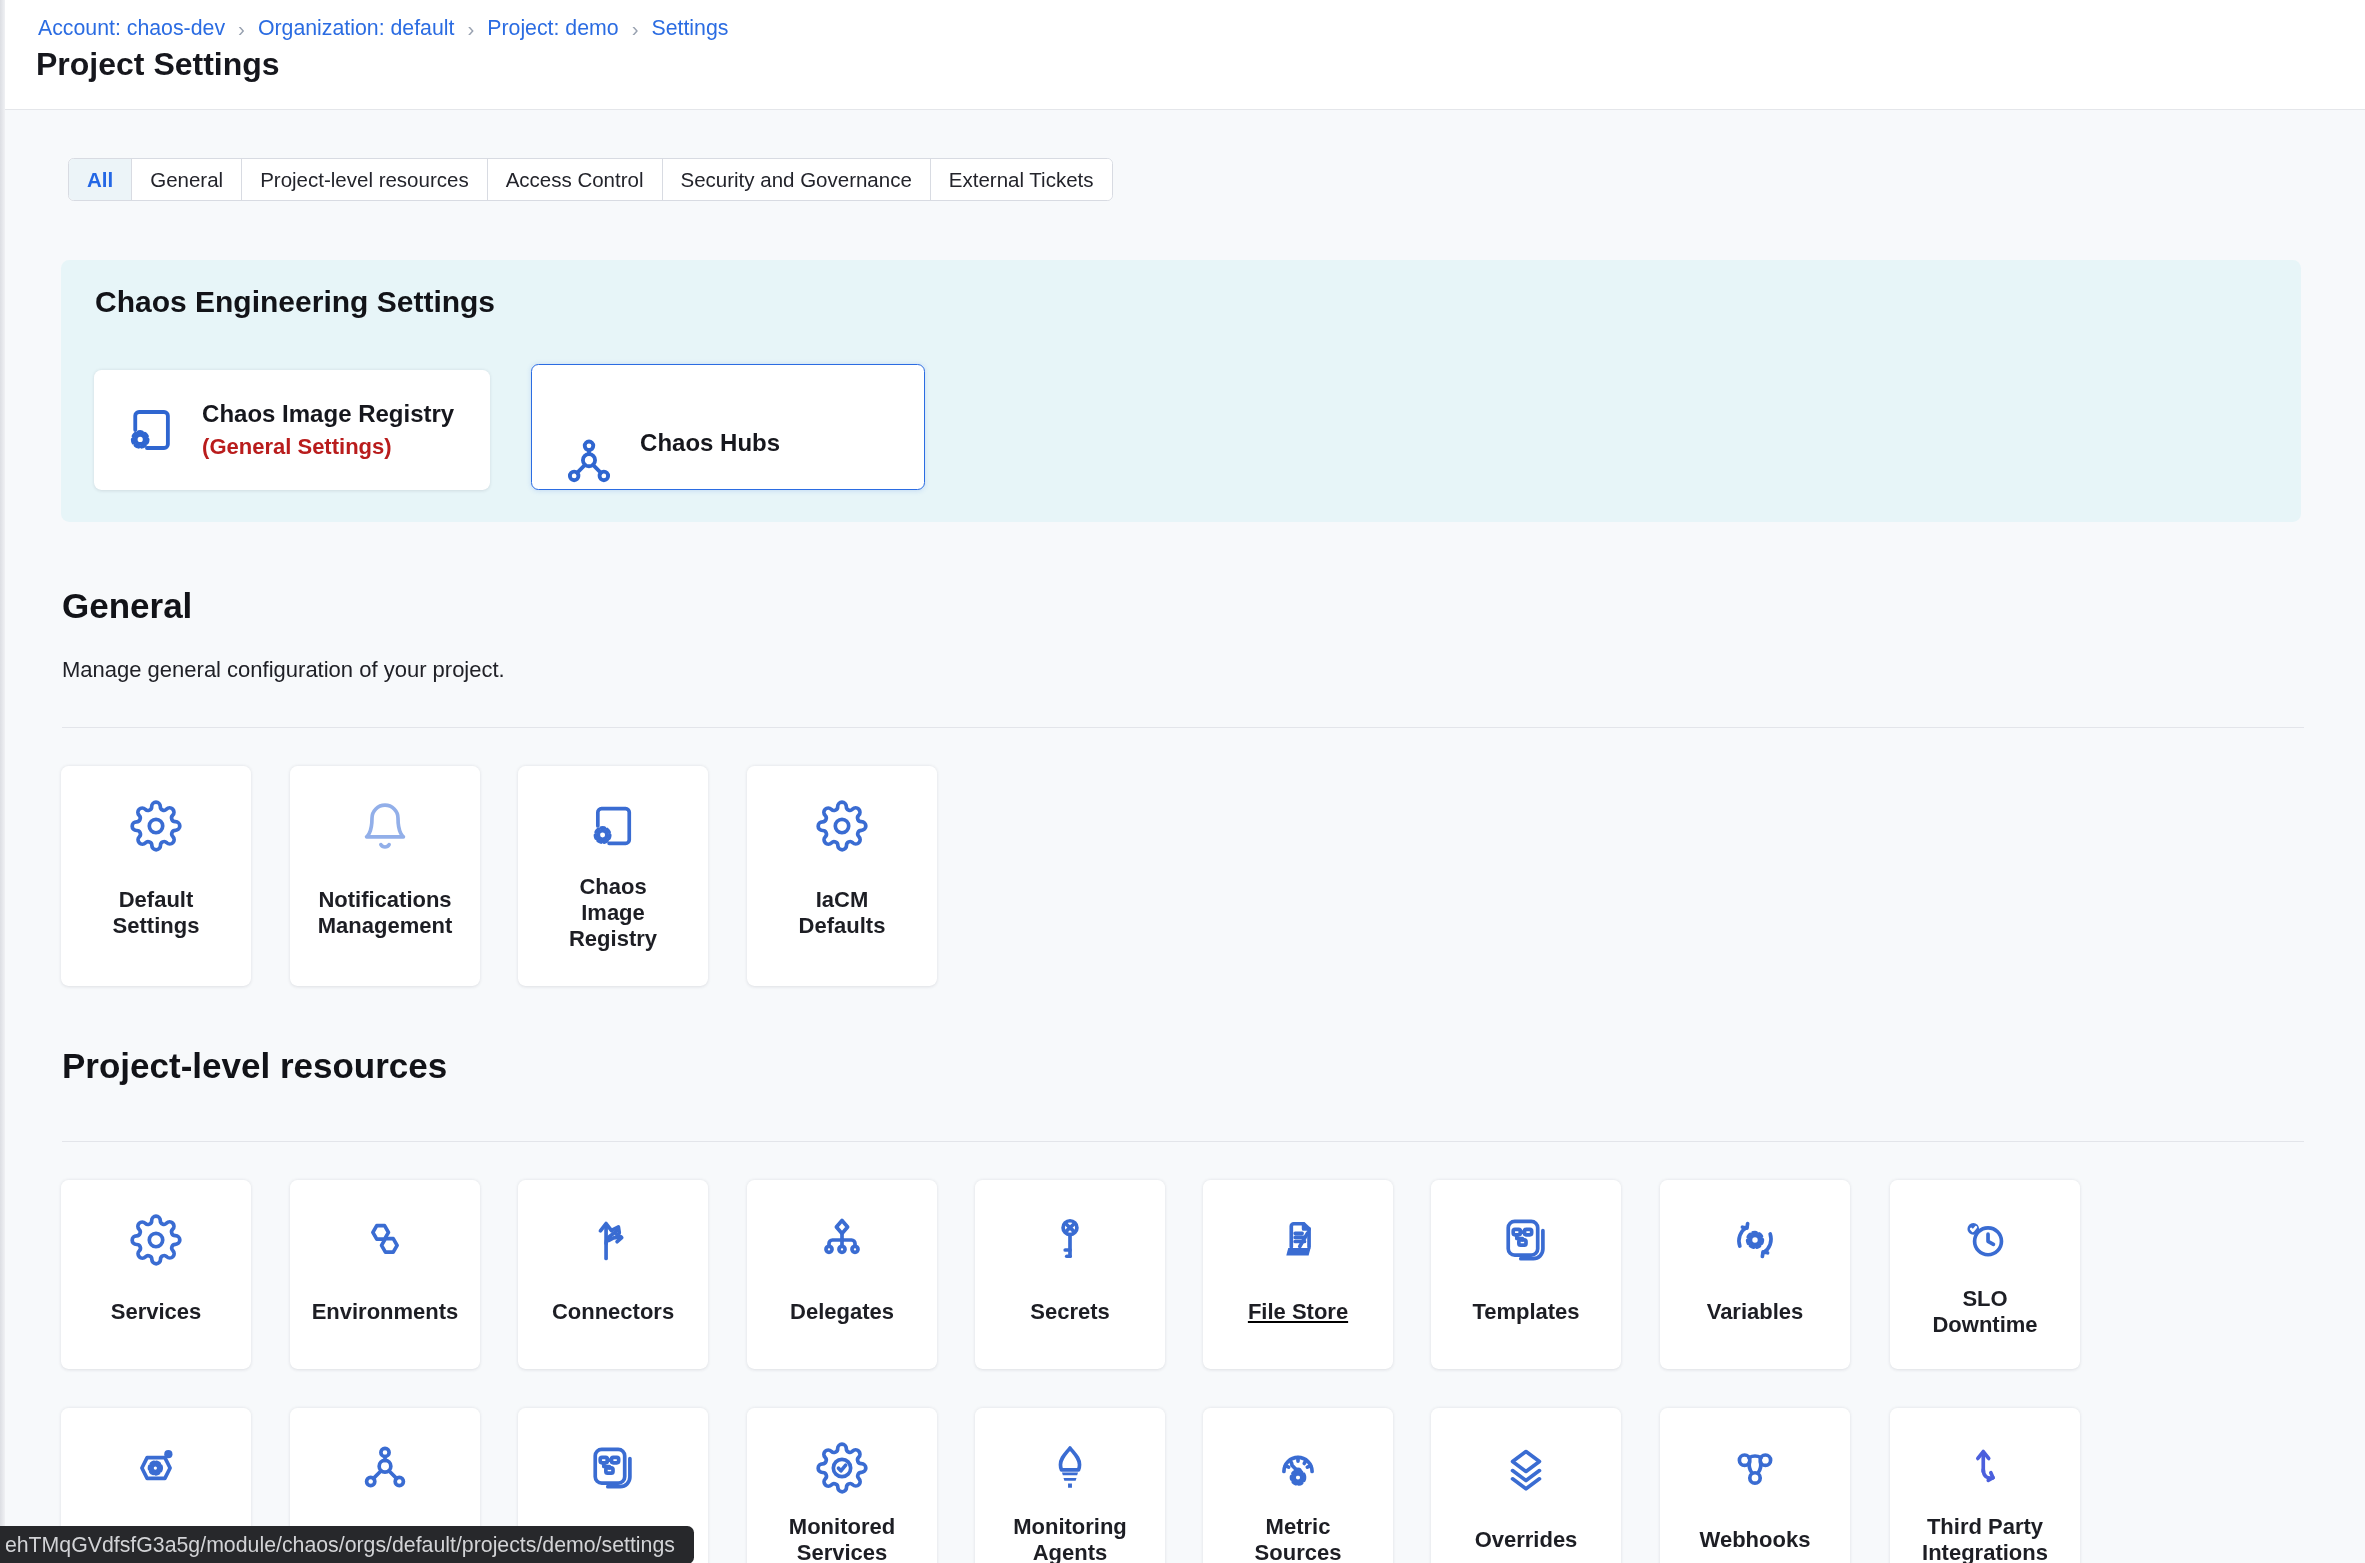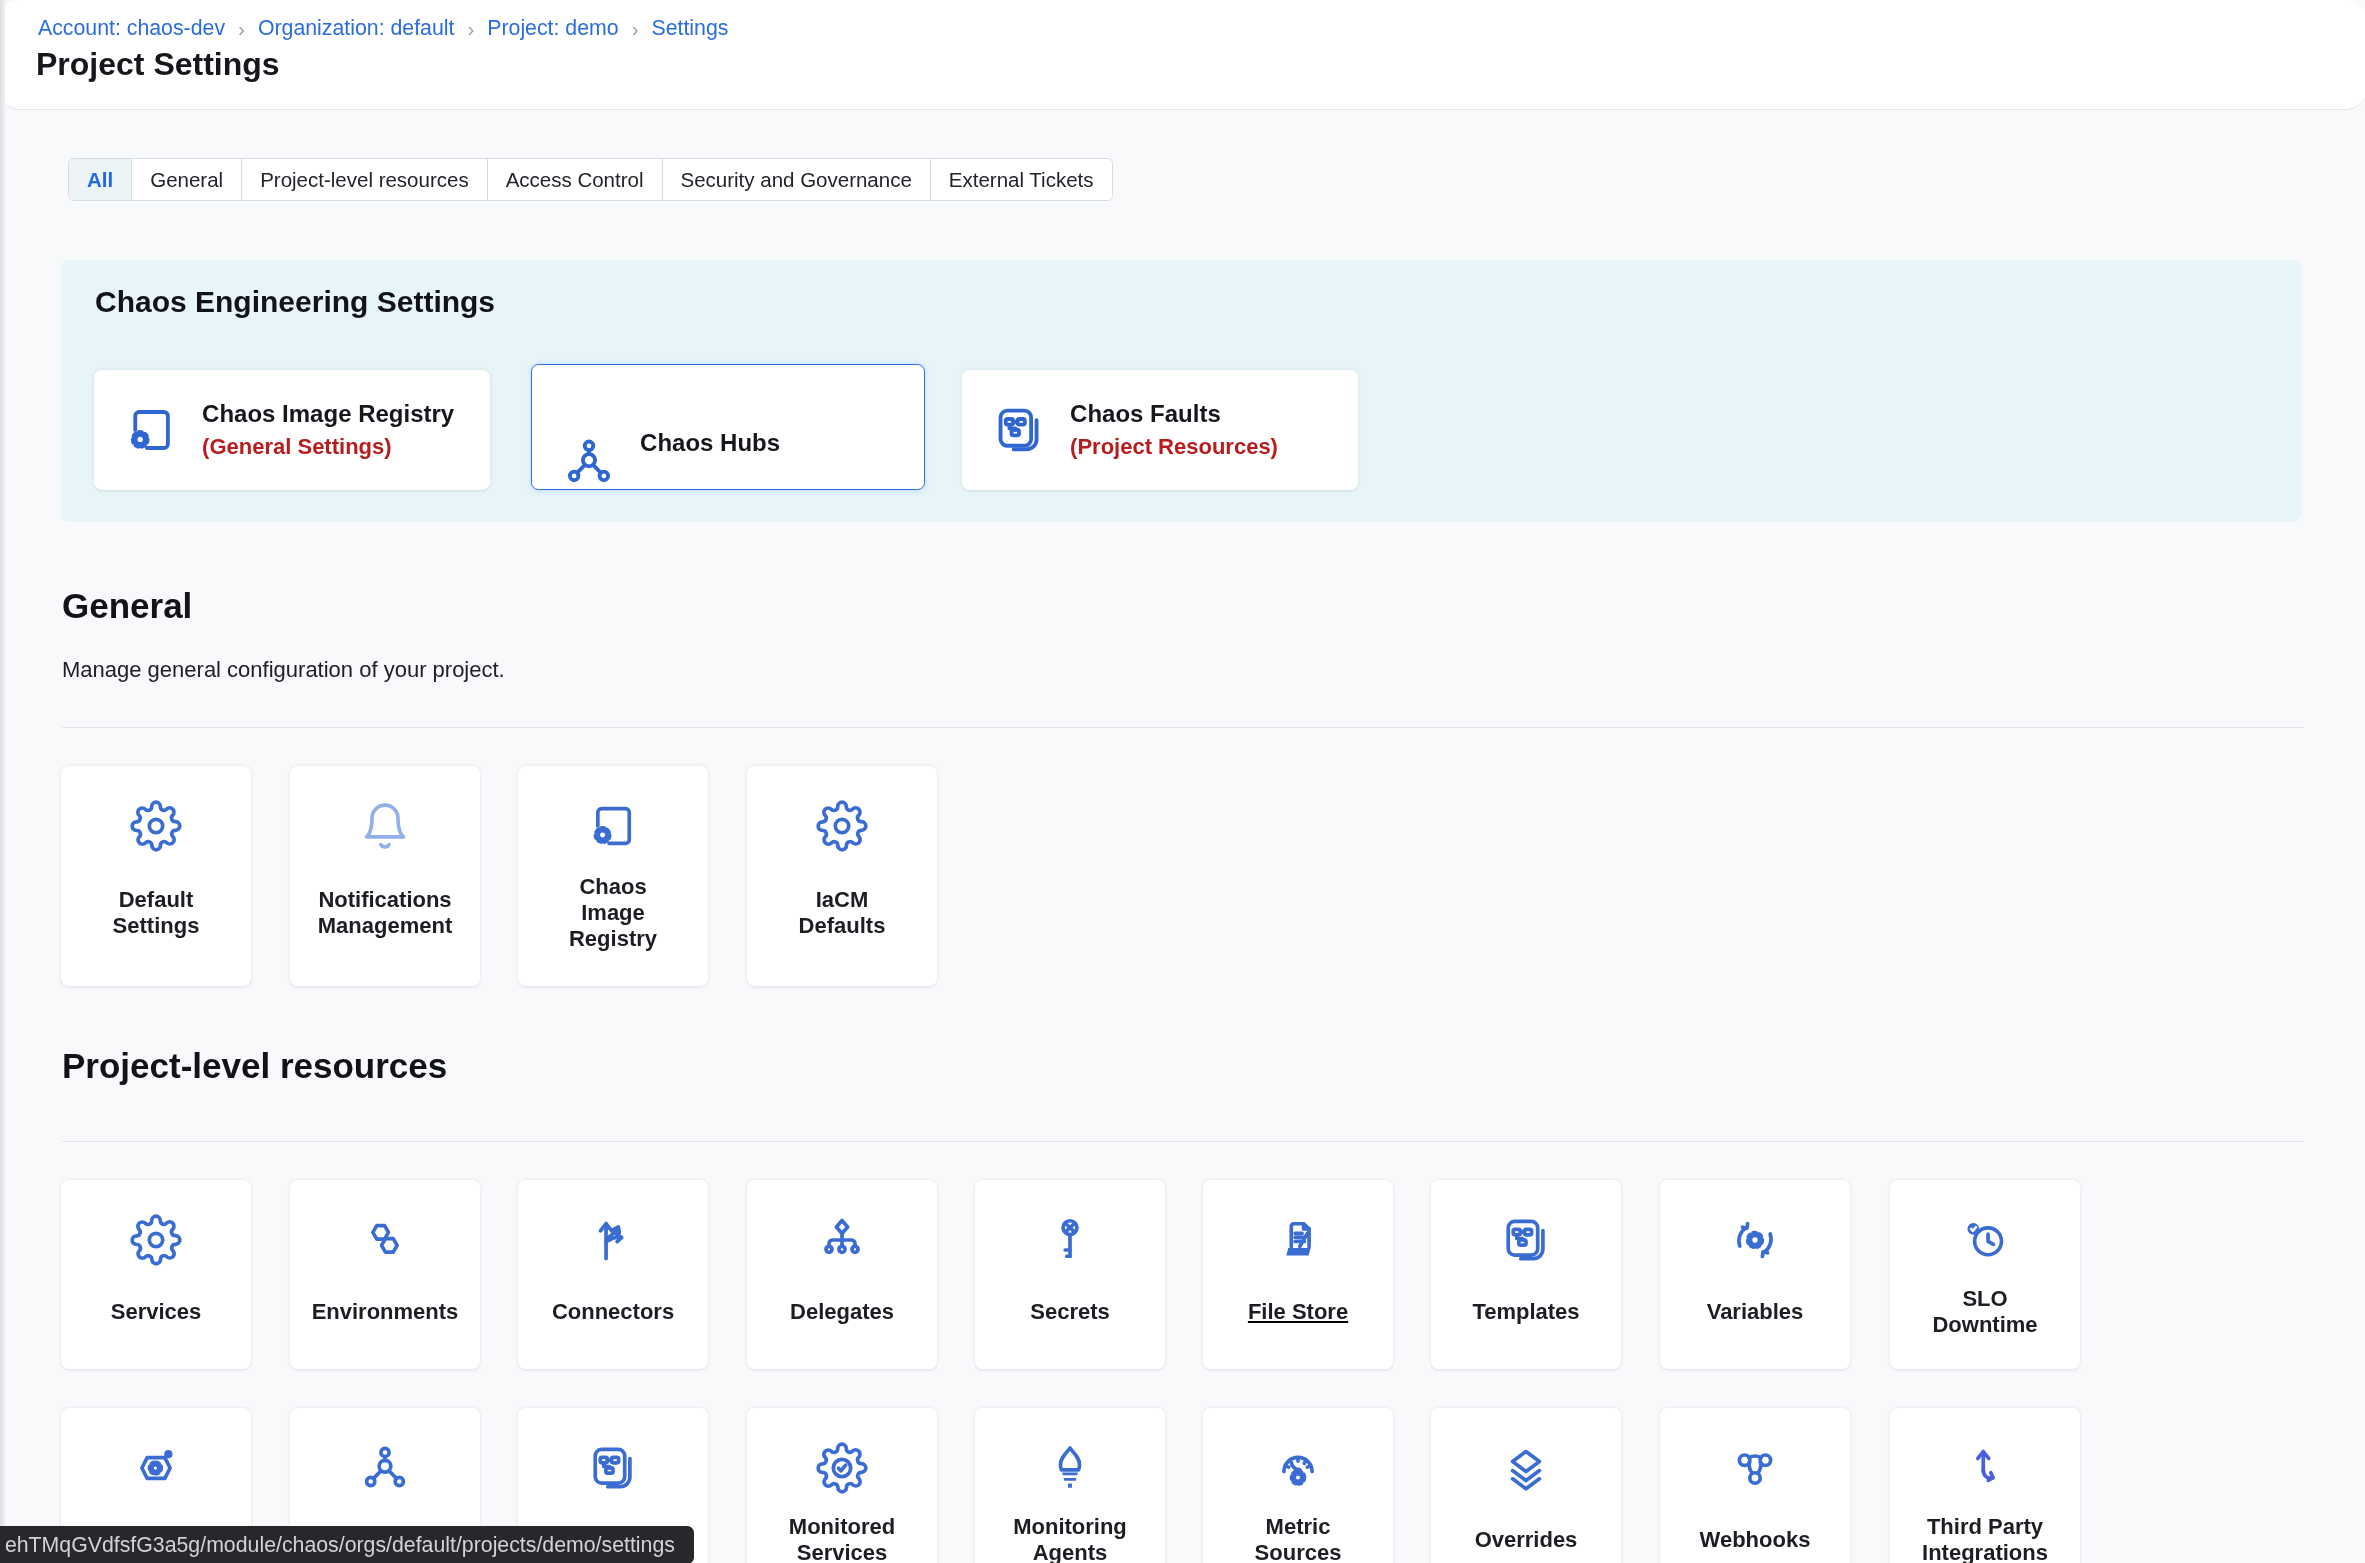--- a/index.html
+++ b/index.html
@@ -6,21 +6,21 @@
   body{width:2366px;height:1563px;overflow:hidden;background:#f7f9fb;
        font-family:"Liberation Sans",sans-serif;position:relative;}
   .page{position:absolute;inset:0;overflow:hidden;}
 
   
   .left-strip{position:absolute;left:0;top:0;width:4.9px;height:100%;
     background:linear-gradient(to right,#dcdee3,#f0f1f4);z-index:40;}
 
   
   .header{position:absolute;top:0;left:0;right:0;height:109px;background:#ffffff;
-    border-bottom:0.8px solid #e4e6ea;z-index:5;border-radius:20px;}
+    border-bottom:0.8px solid #e4e6ea;z-index:5;}
   .crumbs{position:absolute;left:38px;top:16.4px;display:flex;align-items:center;gap:13px;
     font-size:21.3px;white-space:nowrap;}
   .crumb{color:#2b6ce2;cursor:pointer;}
   .crumb-sep{color:#98a1b0;font-size:20.5px;}
   .page-title{position:absolute;left:36px;top:46px;font-size:32px;font-weight:700;color:#16171d;}
 
   
   .tabs{position:absolute;left:68px;top:158px;display:flex;height:41px;background:#fff;
     border:0.8px solid #d8dbe2;border-radius:5.7px;overflow:hidden;z-index:6;}
   .tab{display:flex;align-items:center;padding:0 18px;font-size:20.5px;color:#23242b;
@@ -124,37 +124,20 @@
             <line x1="10.2" y1="13.3" x2="6.7" y2="16.8"></line>
             <line x1="13.8" y1="13.3" x2="17.3" y2="16.8"></line>
           </svg>
         </span>
       <span class="ce-text">
         <span class="ce-label">Chaos Hubs</span>
         <span class="ce-sub"></span>
       </span>
     </div>
 
-    <div class="ce-card" style="left:901px;top:110px;width:396px;height:120px;">
-      <span class="icon">
-          <svg viewBox="0 0 24 24" fill="none" stroke="currentColor" stroke-width="1.7" stroke-linecap="round" stroke-linejoin="round">
-            <rect x="3.8" y="3.4" width="13.6" height="15.6" rx="3"></rect>
-            <path d="M19.8 7.6v8.6a4.4 4.4 0 0 1-4.4 4.4H9.6"></path>
-            <rect x="6.1" y="7.1" width="3.3" height="2.5" rx="0.8"></rect>
-            <rect x="11.3" y="7.1" width="3.3" height="2.5" rx="0.8"></rect>
-            <rect x="8.7" y="11.9" width="3.3" height="2.5" rx="0.8"></rect>
-            <path d="M9.4 8.35h1.9"></path>
-            <path d="M7.75 9.6v1.7h2.6v0.6"></path>
-          </svg>
-        </span>
-      <span class="ce-text">
-        <span class="ce-label">Chaos Faults</span>
-        <span class="ce-sub">(Project Resources)</span>
-      </span>
-    </div>
   </div>
 
   <div class="h-section" style="top:586px;">General</div>
   <div class="desc" style="top:657px;">Manage general configuration of your project.</div>
   <div class="divider" style="top:727px;"></div>
 
   <div class="tile general" style="left:61px;">
     <span class="icon">
         <svg viewBox="0 0 24 24" fill="none" stroke="currentColor" stroke-width="1.7" stroke-linecap="round" stroke-linejoin="round">
           <circle cx="12" cy="12" r="3.1"></circle>

